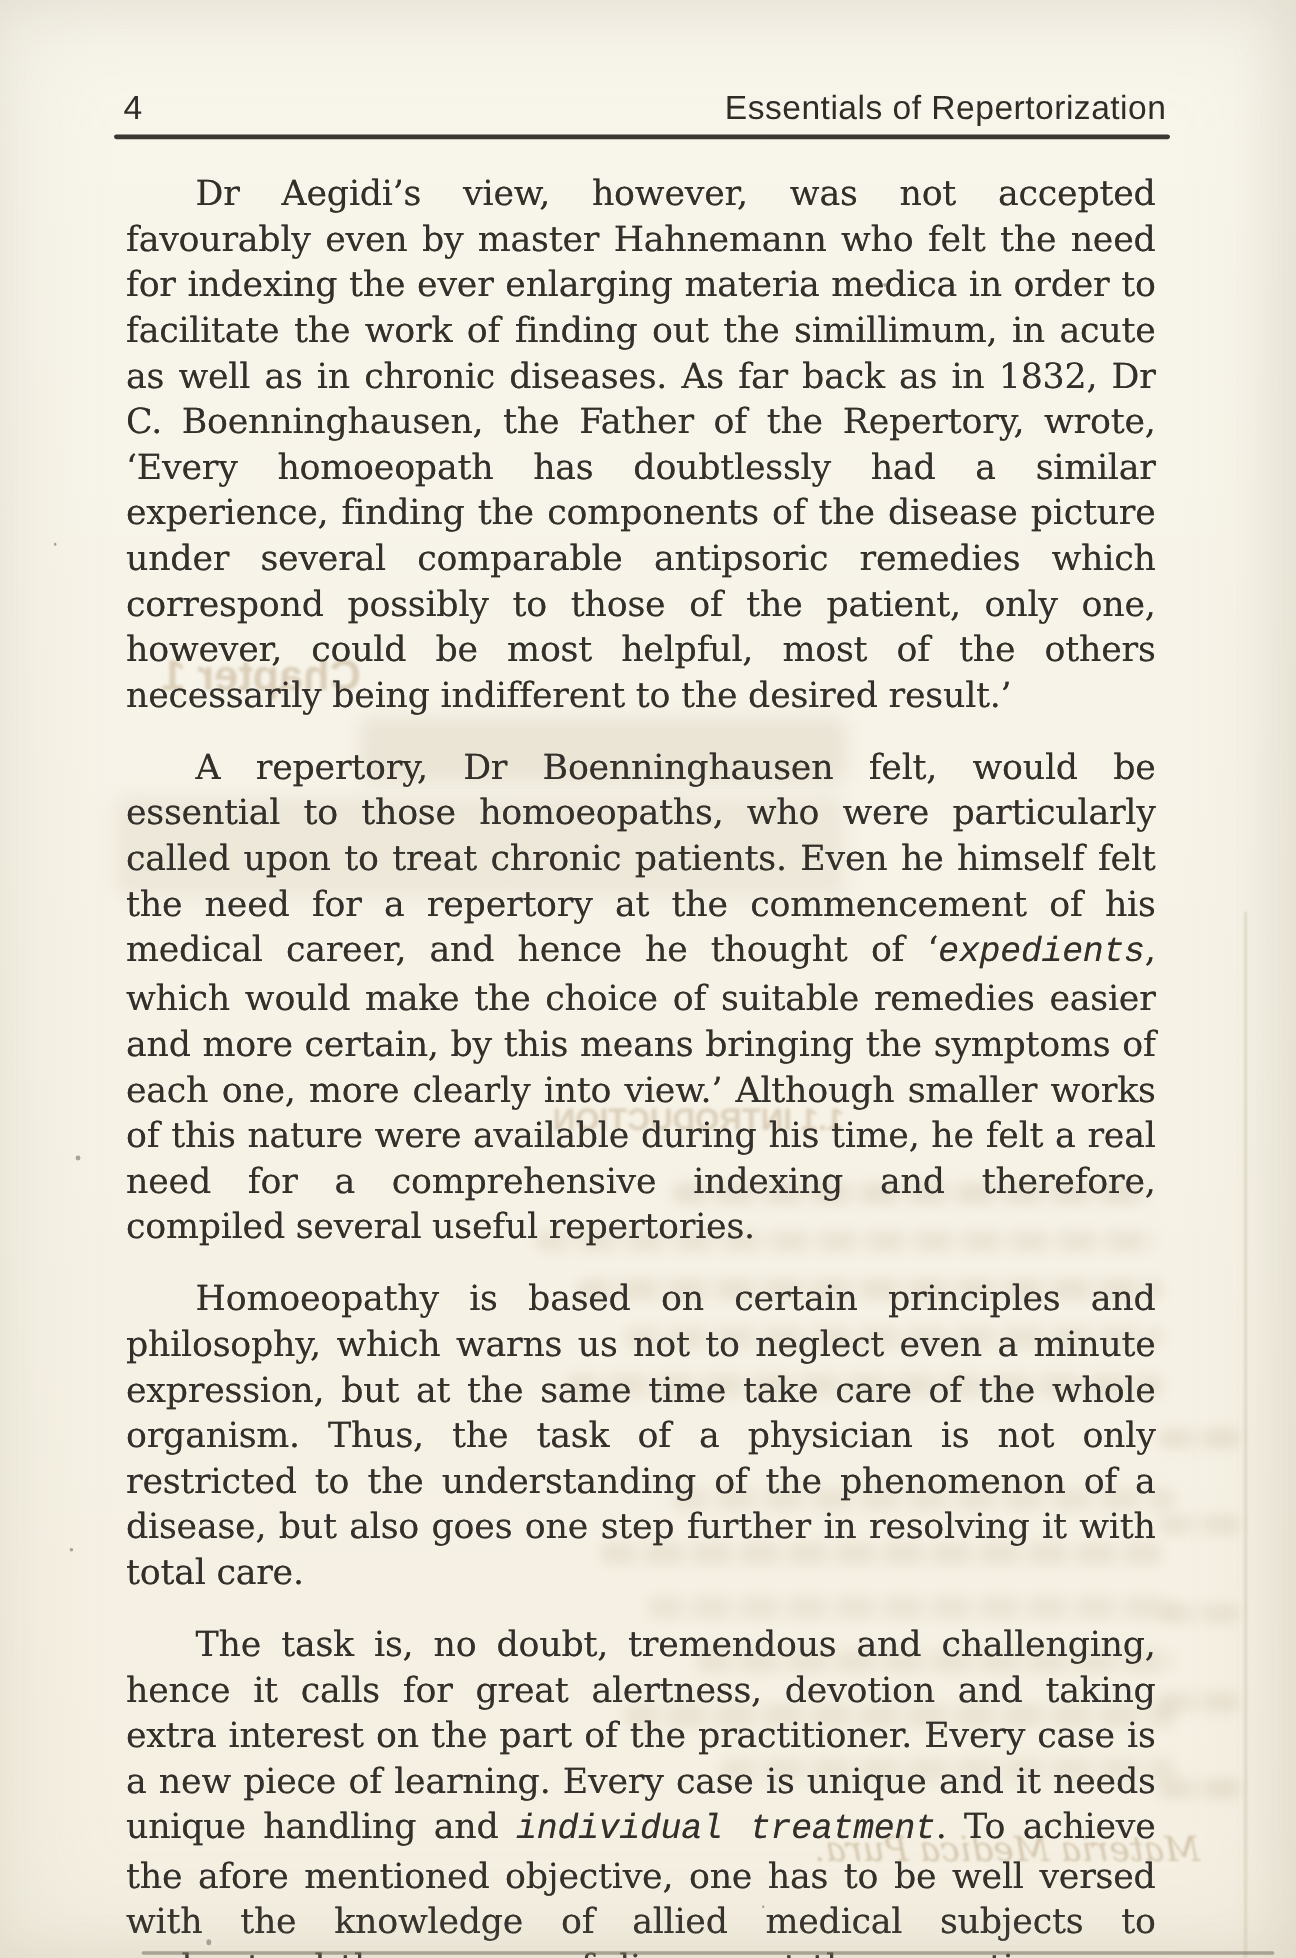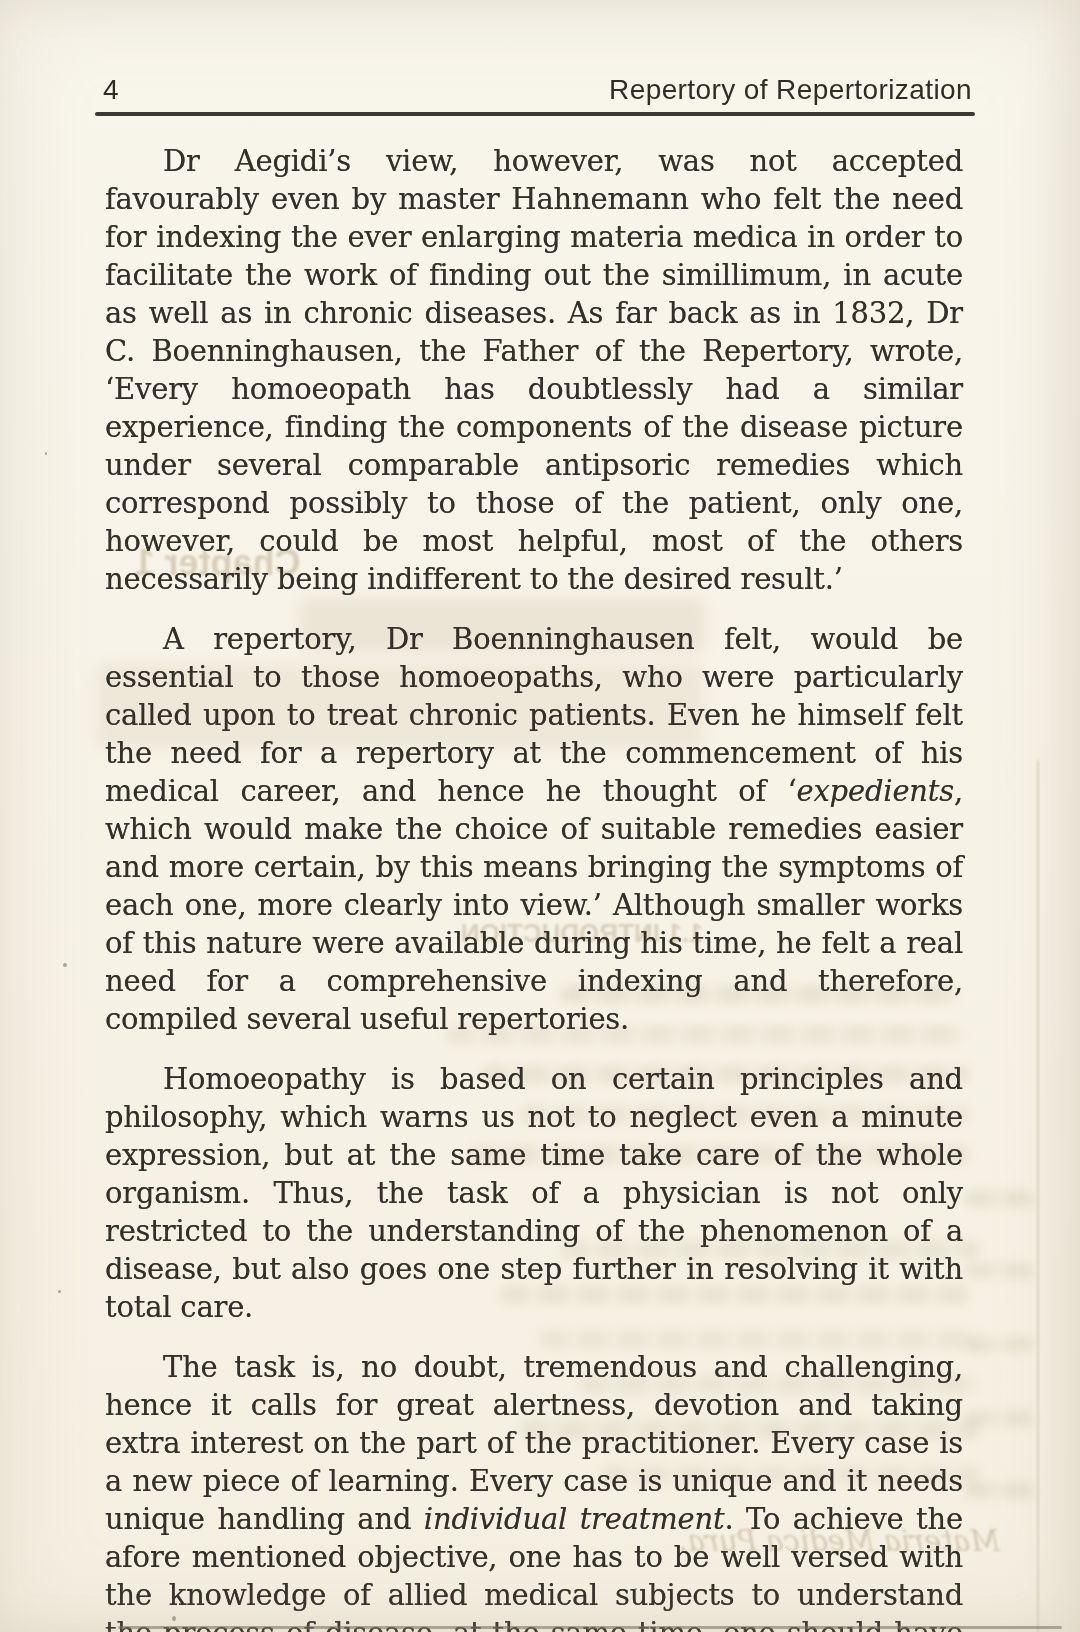--- a/index.html
+++ b/index.html
@@ -28,21 +28,21 @@
     background:#3a3833;border-radius:2px;
   }
   
   .body-text{
     position:absolute;left:105px;top:142px;width:858px;
     font-size:29px;line-height:38px;color:#33302b;
     text-align:justify;letter-spacing:-0.2px;
     text-shadow:0 0 .5px rgba(51,48,43,.65);
   }
   .para{margin:0 0 22px 0;text-indent:58px;}
-  .para .ital{font-style:italic;}
+  .para .ital{font-style:italic;font-family:Liberation Mono, monospace;}
   
   .ghost{
     position:absolute;pointer-events:none;
     transform:scaleX(-1);
     color:#b49c78;opacity:.5;filter:blur(1.2px);
     white-space:nowrap;
   }
   .ghost-chapter{
     left:100px;top:542px;width:235px;text-align:center;
     font-family:"Liberation Sans",sans-serif;font-weight:bold;font-size:36px;opacity:.42;
@@ -72,21 +72,21 @@
     background:#c9bfa6;opacity:.5;filter:blur(1px);
   }
 </style>
 </head>
 <body>
 
 <div class="page">
 
   <div class="header">
     <span class="page-num">4</span>
-    <span class="running-title">Repertory of Repertorization</span>
+    <span class="running-title">Essentials of Repertorization</span>
   </div>
   <div class="header-rule"></div>
 
   <div class="ghost ghost-chapter">Chapter 1</div>
   <div class="ghost-bar ghost-big" style="left:300px;top:598px;width:405px;height:54px;opacity:.33;"></div>
   <div class="ghost-bar ghost-big" style="left:96px;top:664px;width:608px;height:84px;opacity:.26;"></div>
   <div class="ghost ghost-section">1.1 INTRODUCTION</div>
 
   <div class="ghost-bar" style="left:560px;top:985px;width:400px;height:19px;opacity:.34;"></div>
   <div class="ghost-bar" style="left:445px;top:1025px;width:520px;height:19px;opacity:.28;"></div>

